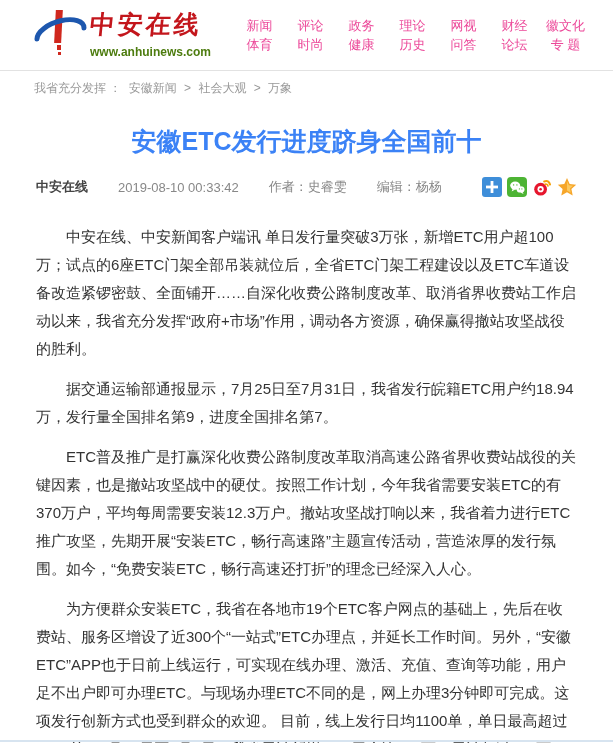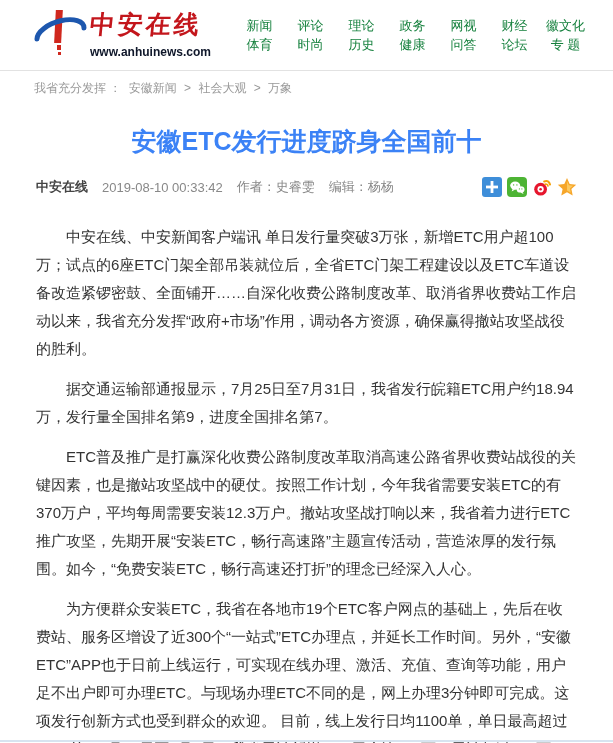--- a/index.html
+++ b/index.html
@@ -16,46 +16,46 @@
     display:flex; align-items:center;
     padding:0 22px 0 32px;
   }
   .logo { display:flex; align-items:center; cursor:pointer; }
   .logo-mark { width:56px; height:52px; flex:0 0 auto; }
   .logo-texts { display:flex; flex-direction:column; align-items:flex-start; margin-left:2px; }
   .site-name {
     color:#c3161c; font-weight:bold; font-size:25px; line-height:26px;
     letter-spacing:3px; transform:skewX(-6deg); white-space:nowrap;
   }
-  .site-url { color:#0f172a; font-weight:bold; font-size:12px; margin-top:8px; }
+  .site-url { color:#4d7c0f; font-weight:bold; font-size:12px; margin-top:8px; }
   .nav { margin-left:auto; display:flex; }
   .nav-col {
     width:51px; text-align:center;
-    font-size:13px; line-height:19px; color:#15803d;
+    font-size:13px; line-height:19px; color:#ec4899;
     cursor:pointer; white-space:nowrap;
   }
   
   .breadcrumb {
     border-top:1px solid #e2e2e2;
     padding:9px 0 8px 34px;
     font-size:12px; color:#999;
   }
   .breadcrumb span { margin-right:4px; }
   .crumb-link { cursor:pointer; }
   
   .article { padding:0 36px; }
   .article-title {
     text-align:center;
     font-size:25px; font-weight:bold; color:#3b82f6;
     margin:20px 0 20px;
     line-height:32px;
   }
   .meta-row { display:flex; align-items:center; font-size:13px; color:#888; }
   .meta-source { color:#444; font-weight:bold; margin-right:14px; }
-  .meta-item { margin-right:14px; white-space:nowrap; }
+  .meta-item { margin-right:14px; white-space:nowrap;margin-left:16px; }
   .share { margin-left:auto; display:flex; align-items:center; gap:5px; }
   .share-btn { width:20px; height:20px; cursor:pointer; display:block; }
   
   .article-body { margin-top:26px; font-size:15px; line-height:28px; color:#333; }
   .article-body p { text-indent:2em; margin:0 0 12px; }
   
   .bottom-line {
     position:absolute; left:0; right:0; bottom:1px;
     height:2px; background:#d7e4f0;
   }
@@ -81,26 +81,26 @@
   <div class="nav">
     <div class="nav-col">
       <div>新闻</div>
       <div>体育</div>
     </div>
     <div class="nav-col">
       <div>评论</div>
       <div>时尚</div>
     </div>
     <div class="nav-col">
+      <div>政务</div>
+      <div>健康</div>
+    </div>
+    <div class="nav-col">
       <div>理论</div>
       <div>历史</div>
-    </div>
-    <div class="nav-col">
-      <div>政务</div>
-      <div>健康</div>
     </div>
     <div class="nav-col">
       <div>网视</div>
       <div>问答</div>
     </div>
     <div class="nav-col">
       <div>财经</div>
       <div>论坛</div>
     </div>
     <div class="nav-col">

